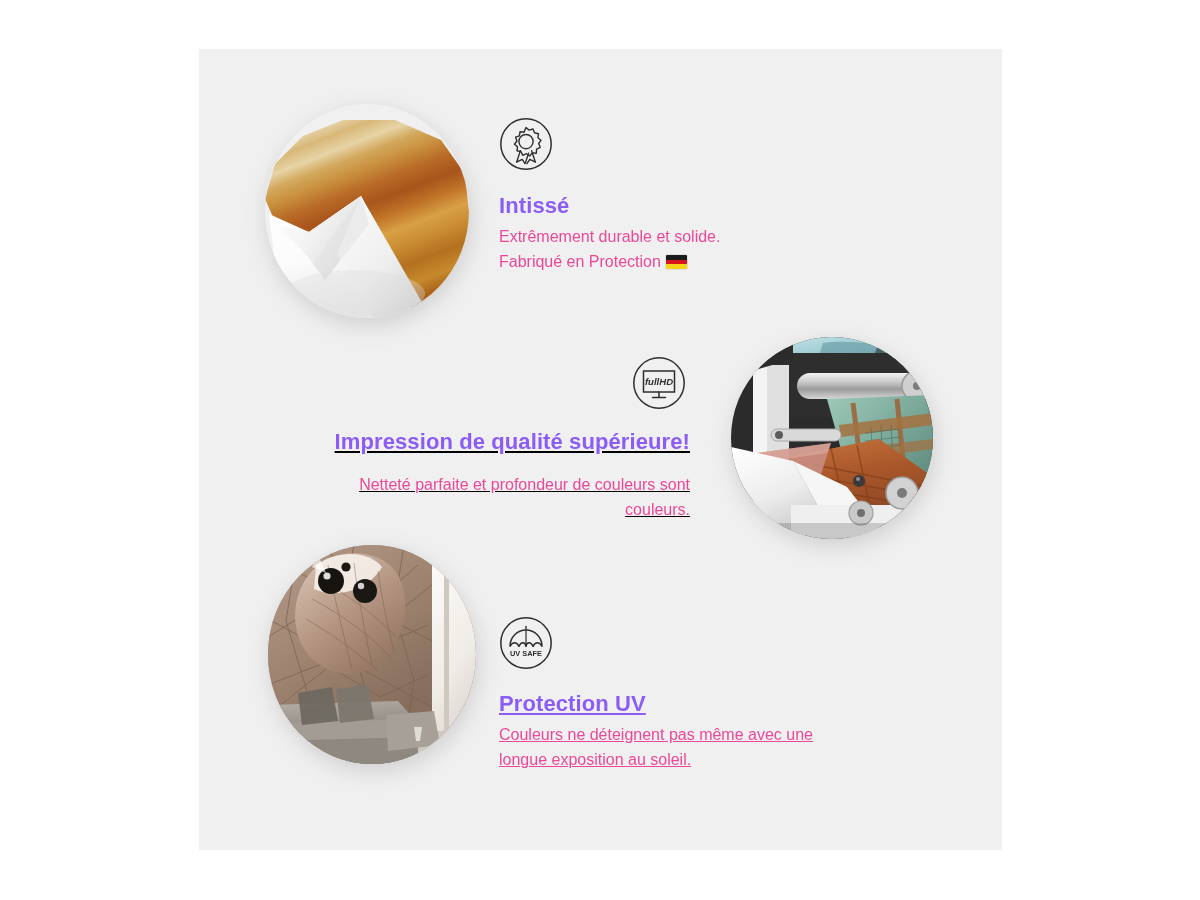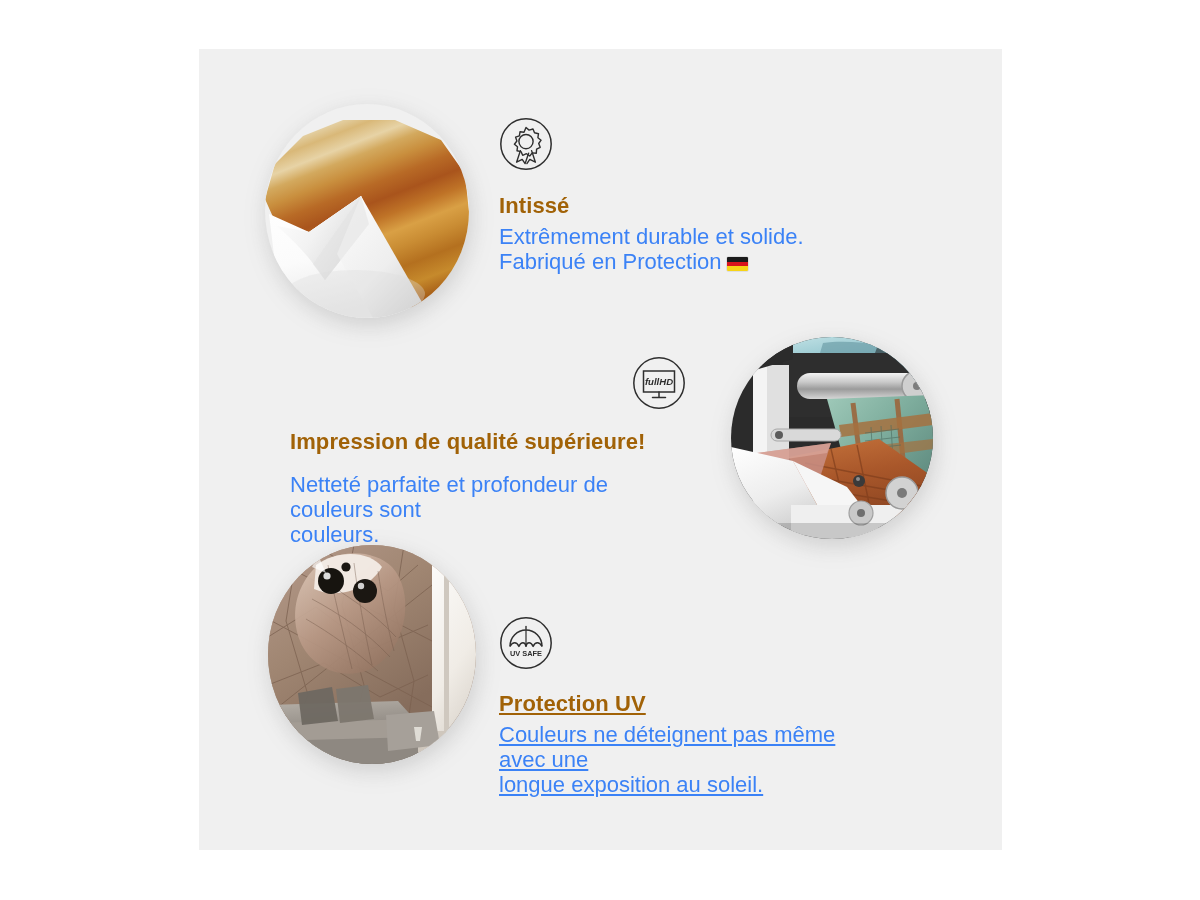--- a/index.html
+++ b/index.html
@@ -39,30 +39,30 @@
   }
 
   .feat-icon {
     width: 54px;
     height: 54px;
     display: block;
   }
   .feat-icon svg { display: block; width: 54px; height: 54px; }
 
   .feat-title {
-    color: #a16207;
+    color: #8b5cf6;
     font-size: 22px;
     line-height: 28px;
     font-weight: 600;
     letter-spacing: 0.1px;
     white-space: nowrap;
   }
   .feat-desc {
-    color: #3b82f6;
-    font-size: 22px;
+    color: #ec4899;
+    font-size: 16px;
     line-height: 25px;
     font-weight: 400;
   }
 
   
   #feature-intisse {
     left: 499px;
     top: 117px;
     width: 330px;
   }
@@ -82,20 +82,22 @@
   .flag i { display:block; height: 33.34%; }
   .flag .b { background: #1b1b1b; }
   .flag .r { background: #d8141d; }
   .flag .g { background: #f7d417; }
 
   
   #feature-impression {
     left: 290px;
     top: 356px;
     width: 400px;
+    text-align: right;
+    text-decoration: underline;
   }
   #feature-impression .feat-icon { margin-left: auto; margin-right: 4px; }
   #feature-impression .feat-title { margin-top: 18px; }
   #feature-impression .feat-desc  { margin-top: 16px; }
 
   
   #feature-uv {
     left: 499px;
     top: 616px;
     width: 380px;

